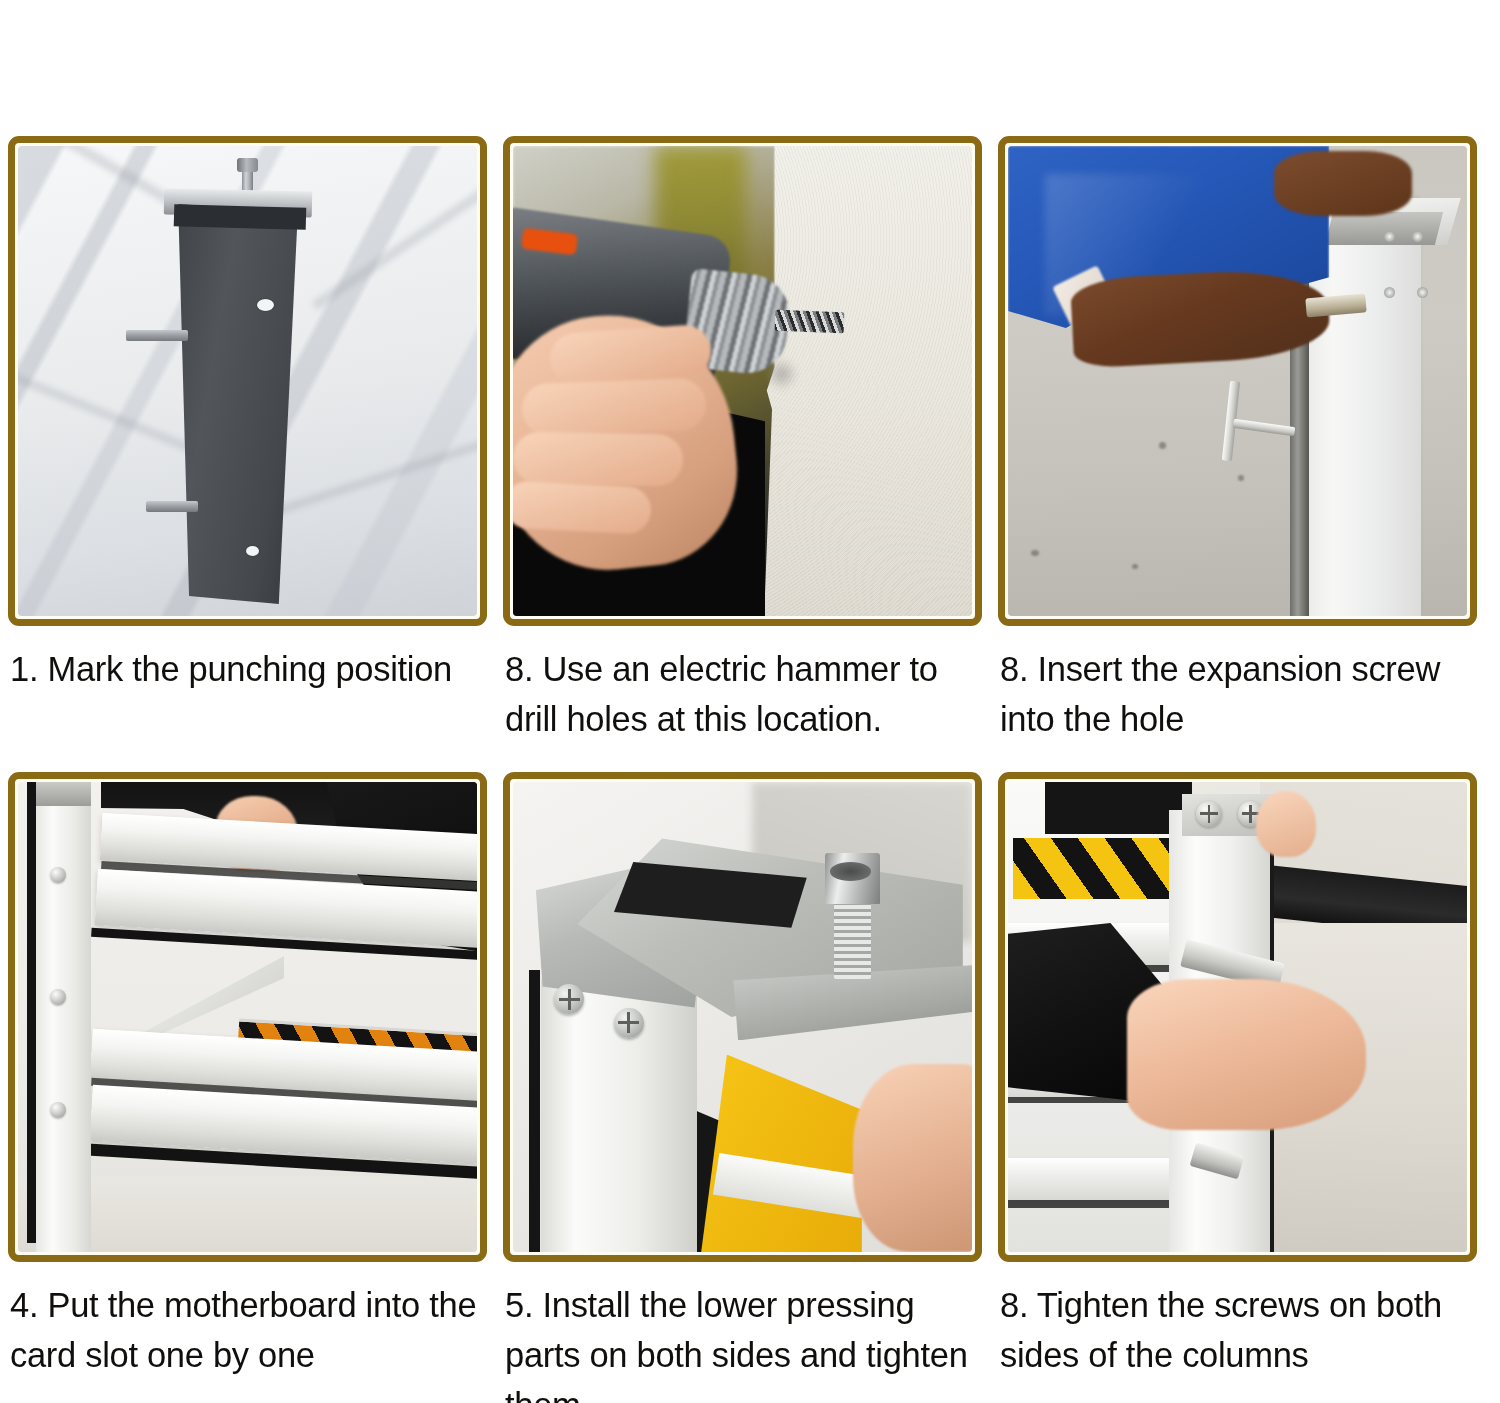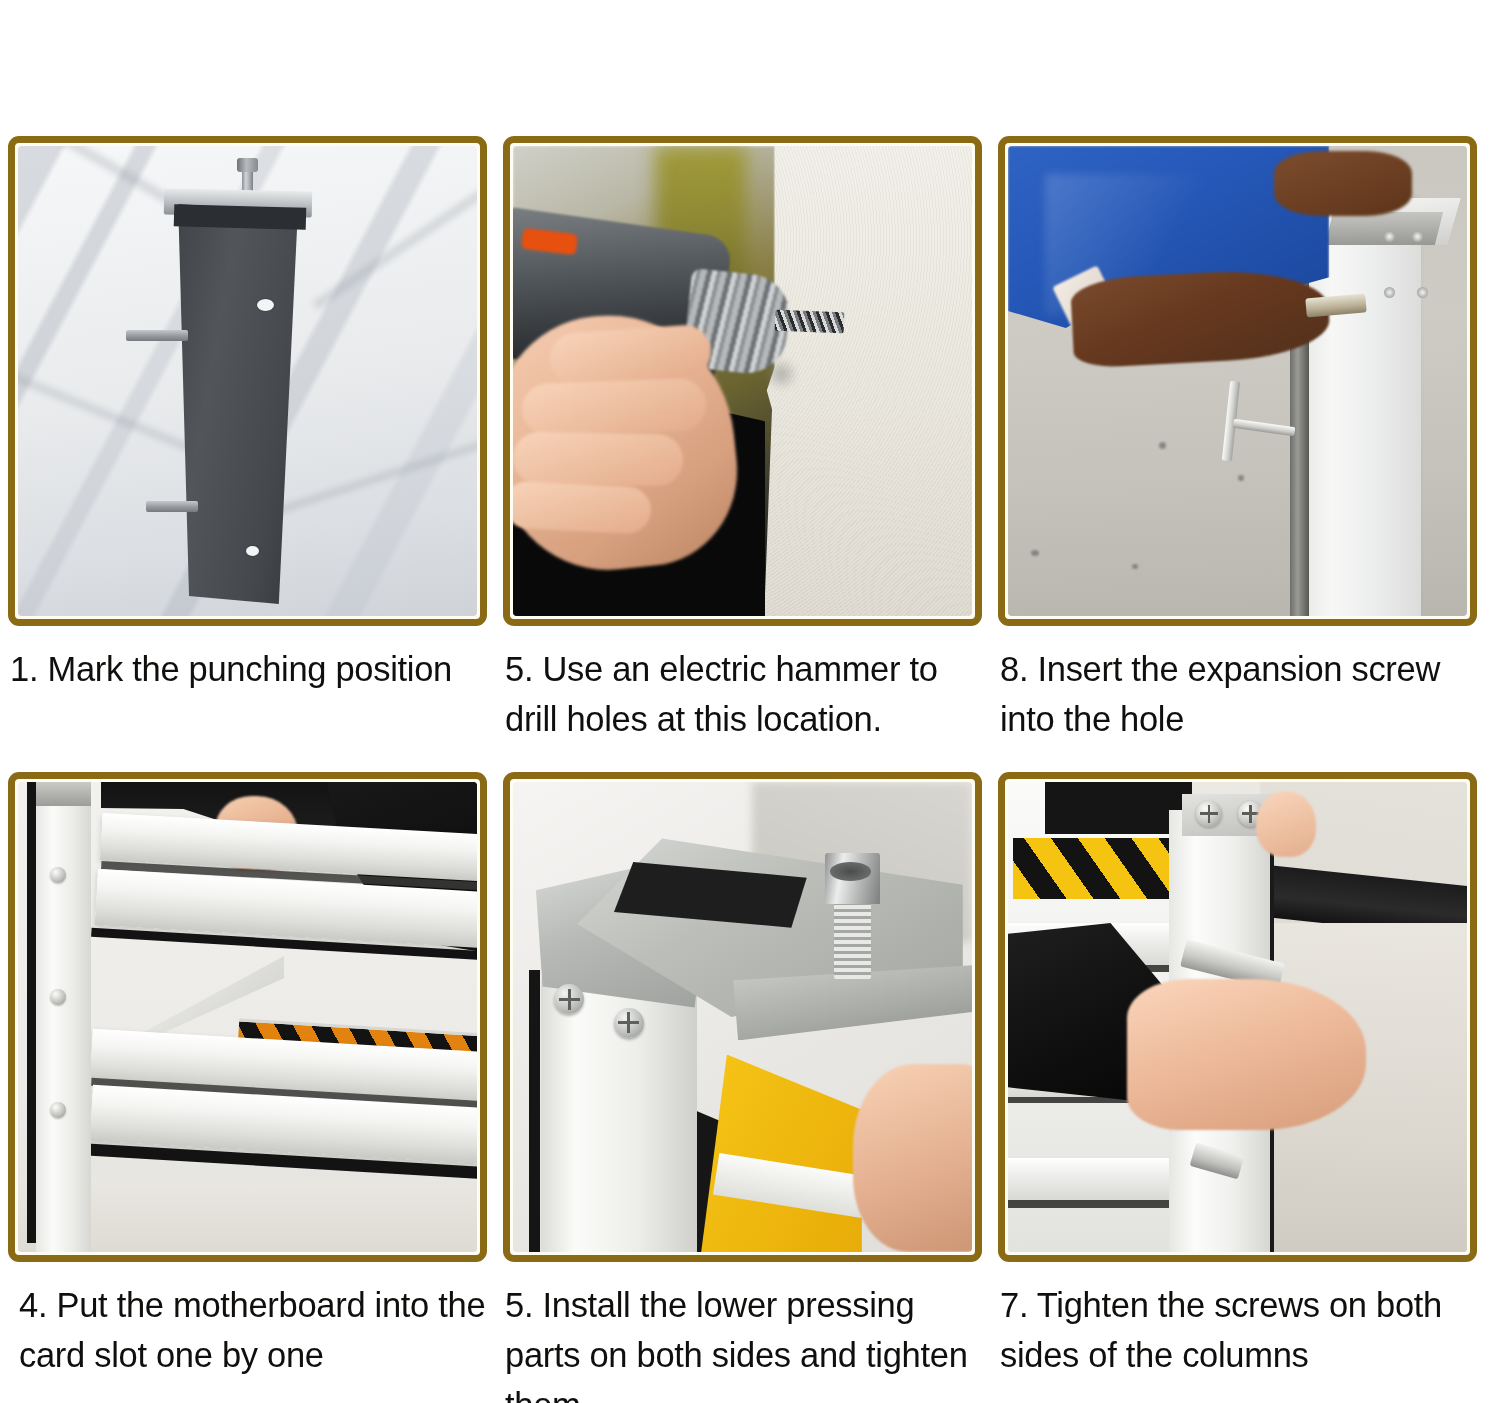--- a/index.html
+++ b/index.html
@@ -746,21 +746,21 @@
           <div class="p2-hand"></div>
           <div class="p2-finger p2-f1"></div>
           <div class="p2-finger p2-f2"></div>
           <div class="p2-finger p2-f3"></div>
           <div class="p2-finger p2-f4"></div>
         </div>
       </div>
     </div>
 
     <div class="cellwrap" style="grid-column:3;grid-row:2;">
-      <div class="caption">5. Use an electric hammer to drill holes at this location.</div>
+      <div class="caption">8. Use an electric hammer to drill holes at this location.</div>
     </div>
 
     <div class="cellwrap" style="grid-column:5;grid-row:1;">
       <div class="frame">
         <div class="photo">
           <div class="p3-floor"></div>
           <div class="p3-column"></div>
           <div class="p3-colslot"></div>
           <div class="p3-coltop"></div>
           <div class="p3-colplate"></div>
@@ -812,21 +812,21 @@
           <div class="p4-postdark"></div>
           <div class="p4-post"></div>
           <div class="p4-posttop"></div>
           <div class="p4-pscrew" style="top:18%;"></div>
           <div class="p4-pscrew" style="top:44%;"></div>
           <div class="p4-pscrew" style="top:68%;"></div>
         </div>
       </div>
     </div>
 
-    <div class="cellwrap" style="grid-column:1;grid-row:4;margin-left:9px;">
+    <div class="cellwrap" style="grid-column:1;grid-row:4;">
       <div class="caption">4. Put the motherboard into the card slot one by one</div>
     </div>
 
     <div class="cellwrap" style="grid-column:3;grid-row:3;">
       <div class="frame">
         <div class="photo">
           <div class="p5-bg"></div>
           <div class="p5-wallshade"></div>
           <div class="p5-coldark"></div>
           <div class="p5-column"></div>
@@ -875,17 +875,17 @@
           <div class="p6-bolt"></div>
           <div class="p6-bolt2"></div>
           <div class="p6-sleeve"></div>
           <div class="p6-hand"></div>
           <div class="p6-thumbtop"></div>
         </div>
       </div>
     </div>
 
     <div class="cellwrap" style="grid-column:5;grid-row:4;">
-      <div class="caption">7. Tighten the screws on both sides of the columns</div>
+      <div class="caption">8. Tighten the screws on both sides of the columns</div>
     </div>
 
   </div>
 </div>
 
 </body></html>

